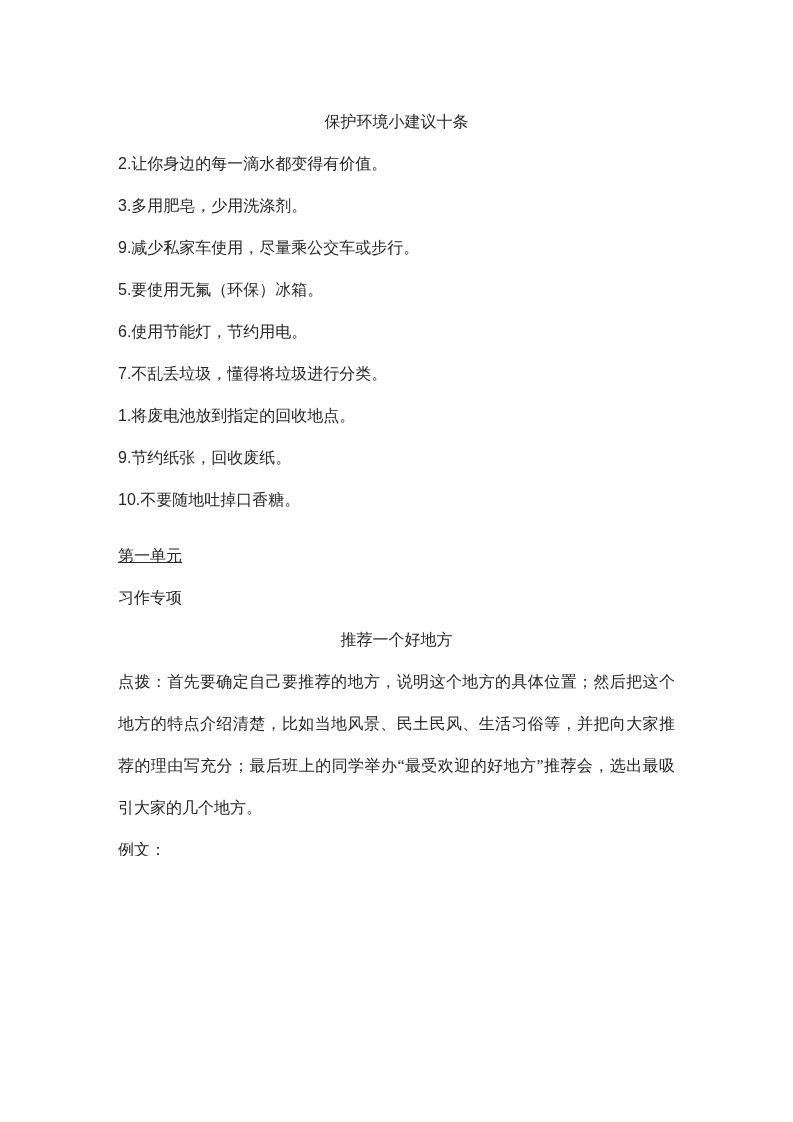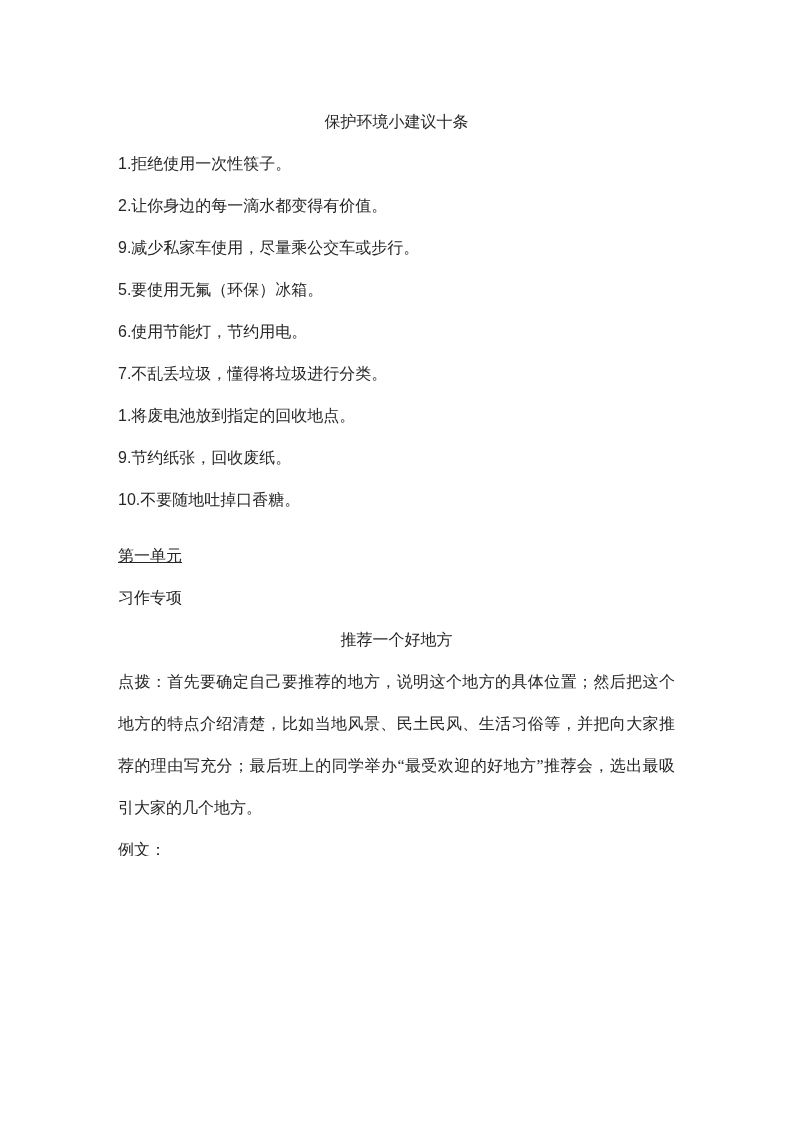--- a/index.html
+++ b/index.html
@@ -40,22 +40,22 @@
     text-decoration: underline;
   }
 </style>
 </head>
 <body>
 
 <div class="page">
 
   <p class="center">保护环境小建议十条</p>
 
-  <p>1.拒绝使用一次性筷子。</p>
   <p>2.让你身边的每一滴水都变得有价值。</p>
+  <p>3.多用肥皂，少用洗涤剂。</p>
   <p>9.减少私家车使用，尽量乘公交车或步行。</p>
   <p>5.要使用无氟（环保）冰箱。</p>
   <p>6.使用节能灯，节约用电。</p>
   <p>7.不乱丢垃圾，懂得将垃圾进行分类。</p>
   <p>1.将废电池放到指定的回收地点。</p>
   <p>9.节约纸张，回收废纸。</p>
   <p>10.不要随地吐掉口香糖。</p>
 
   <p class="unit-gap">第一单元</p>
   <p>习作专项</p>

